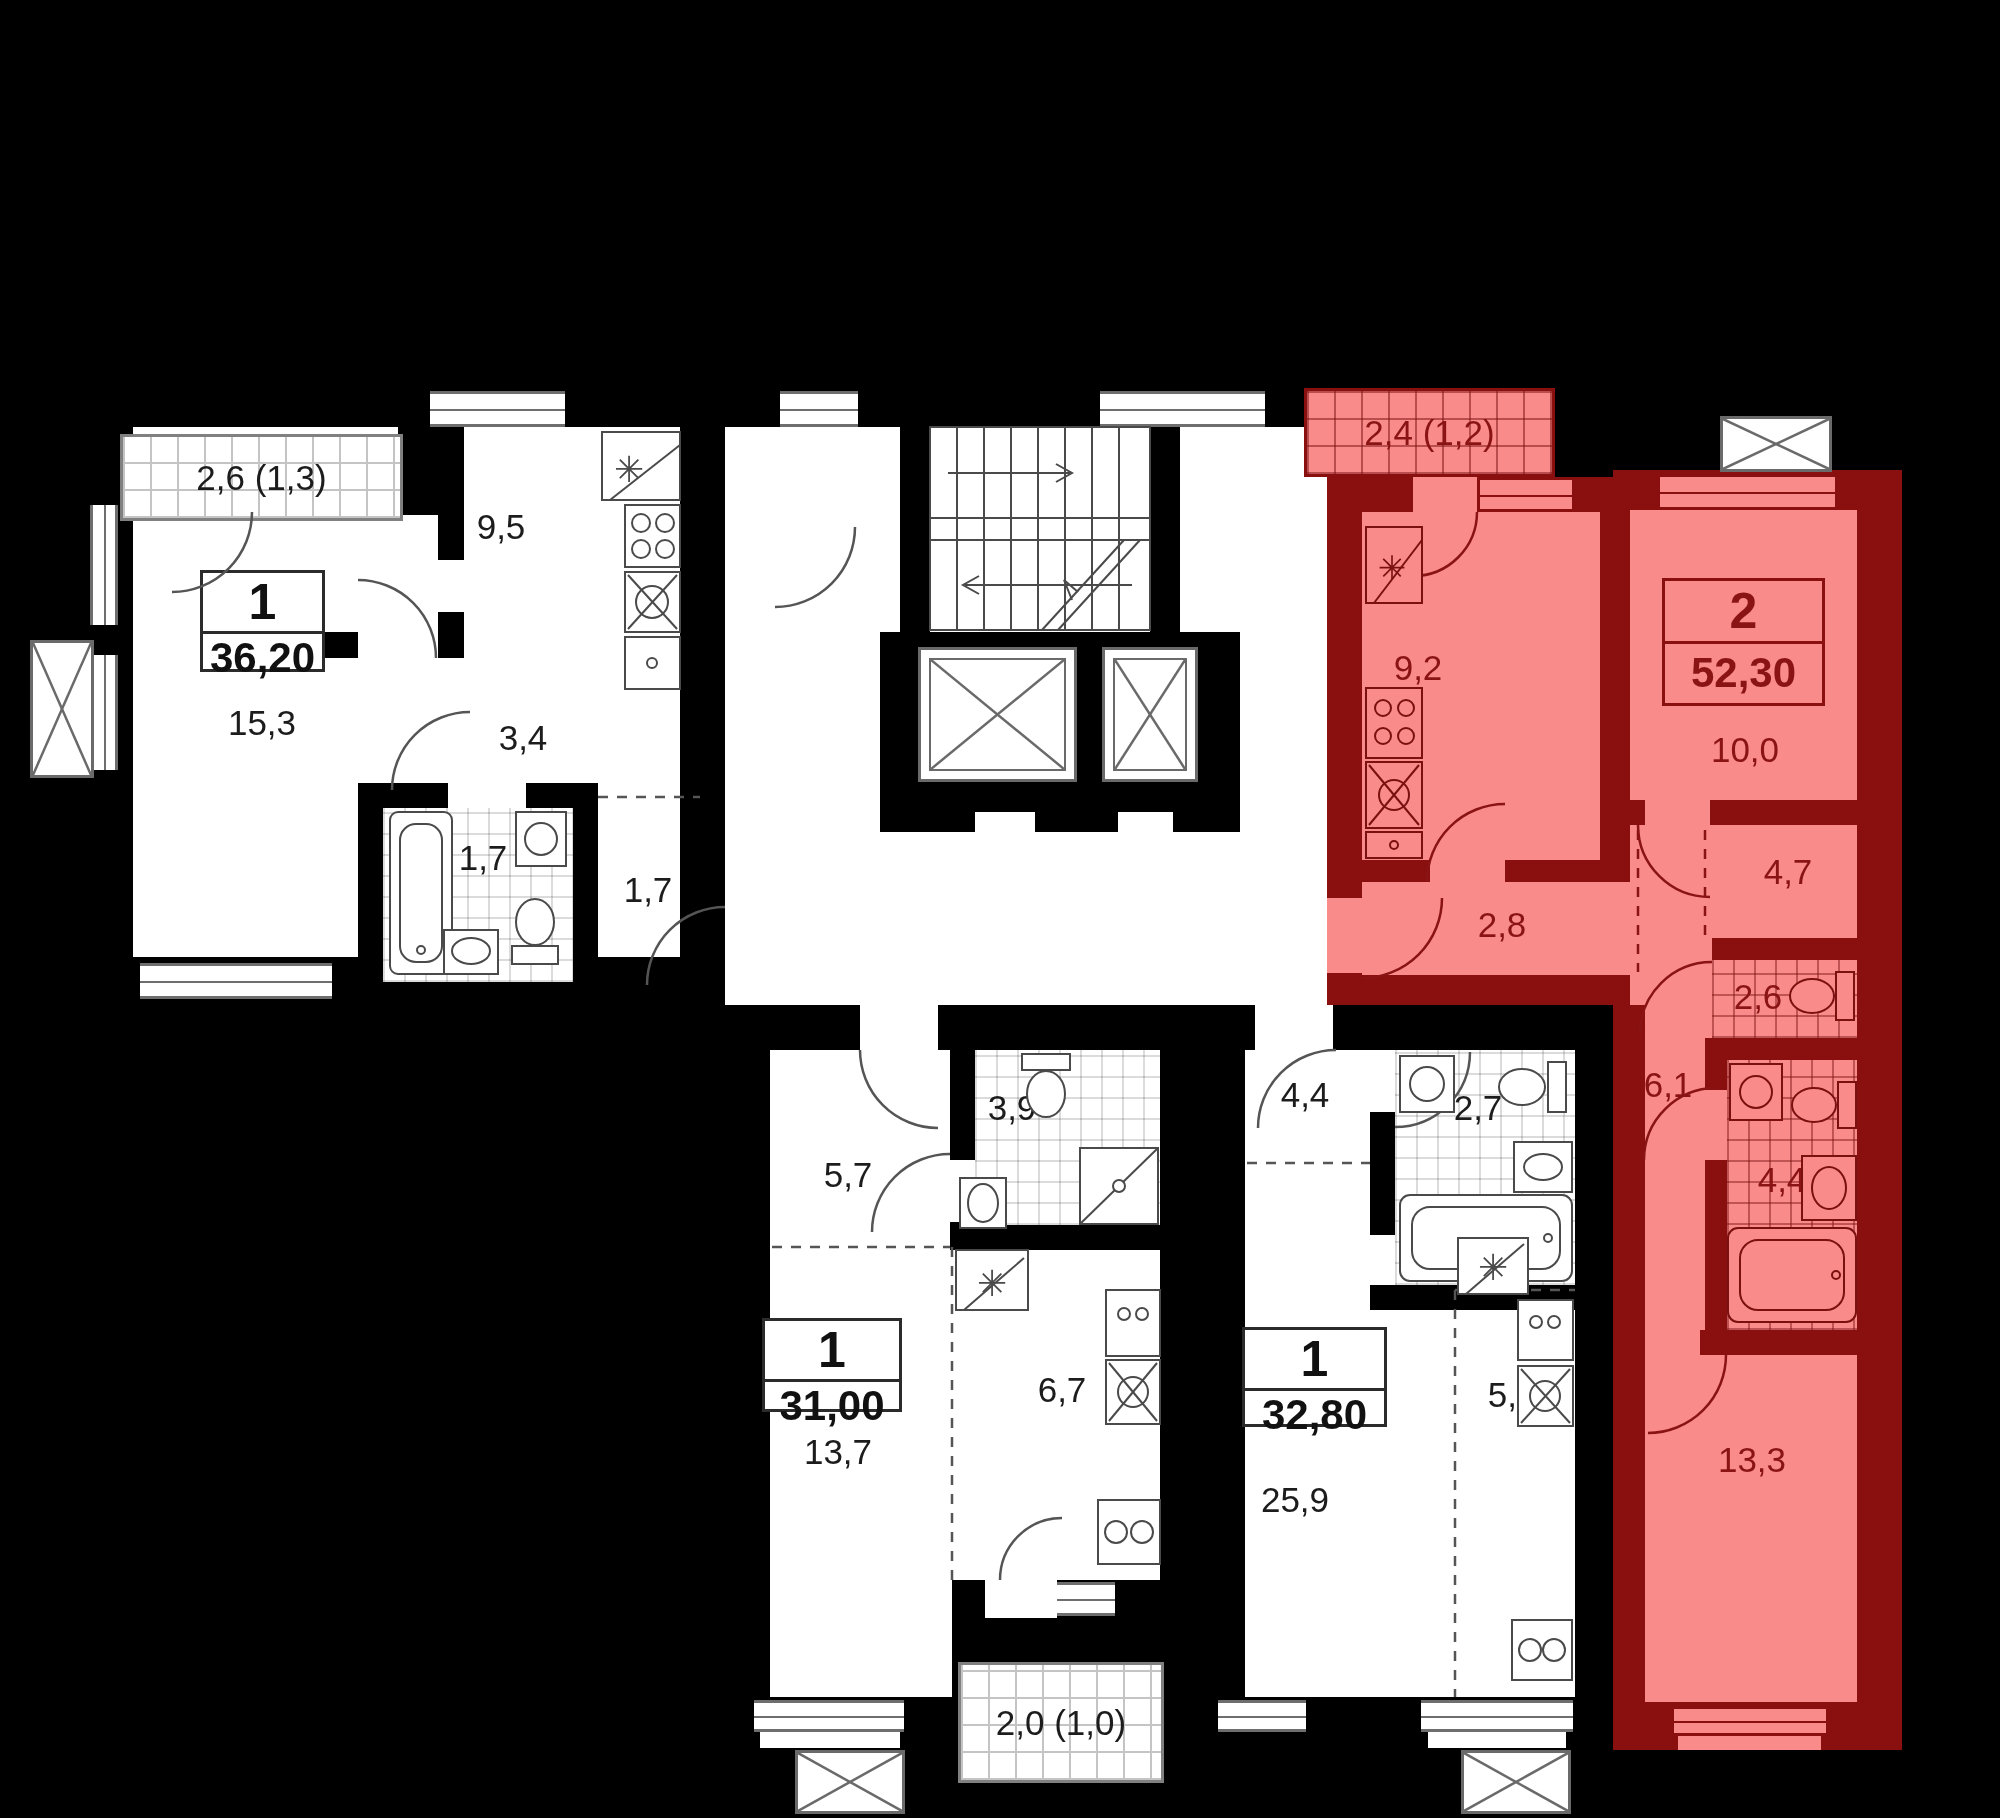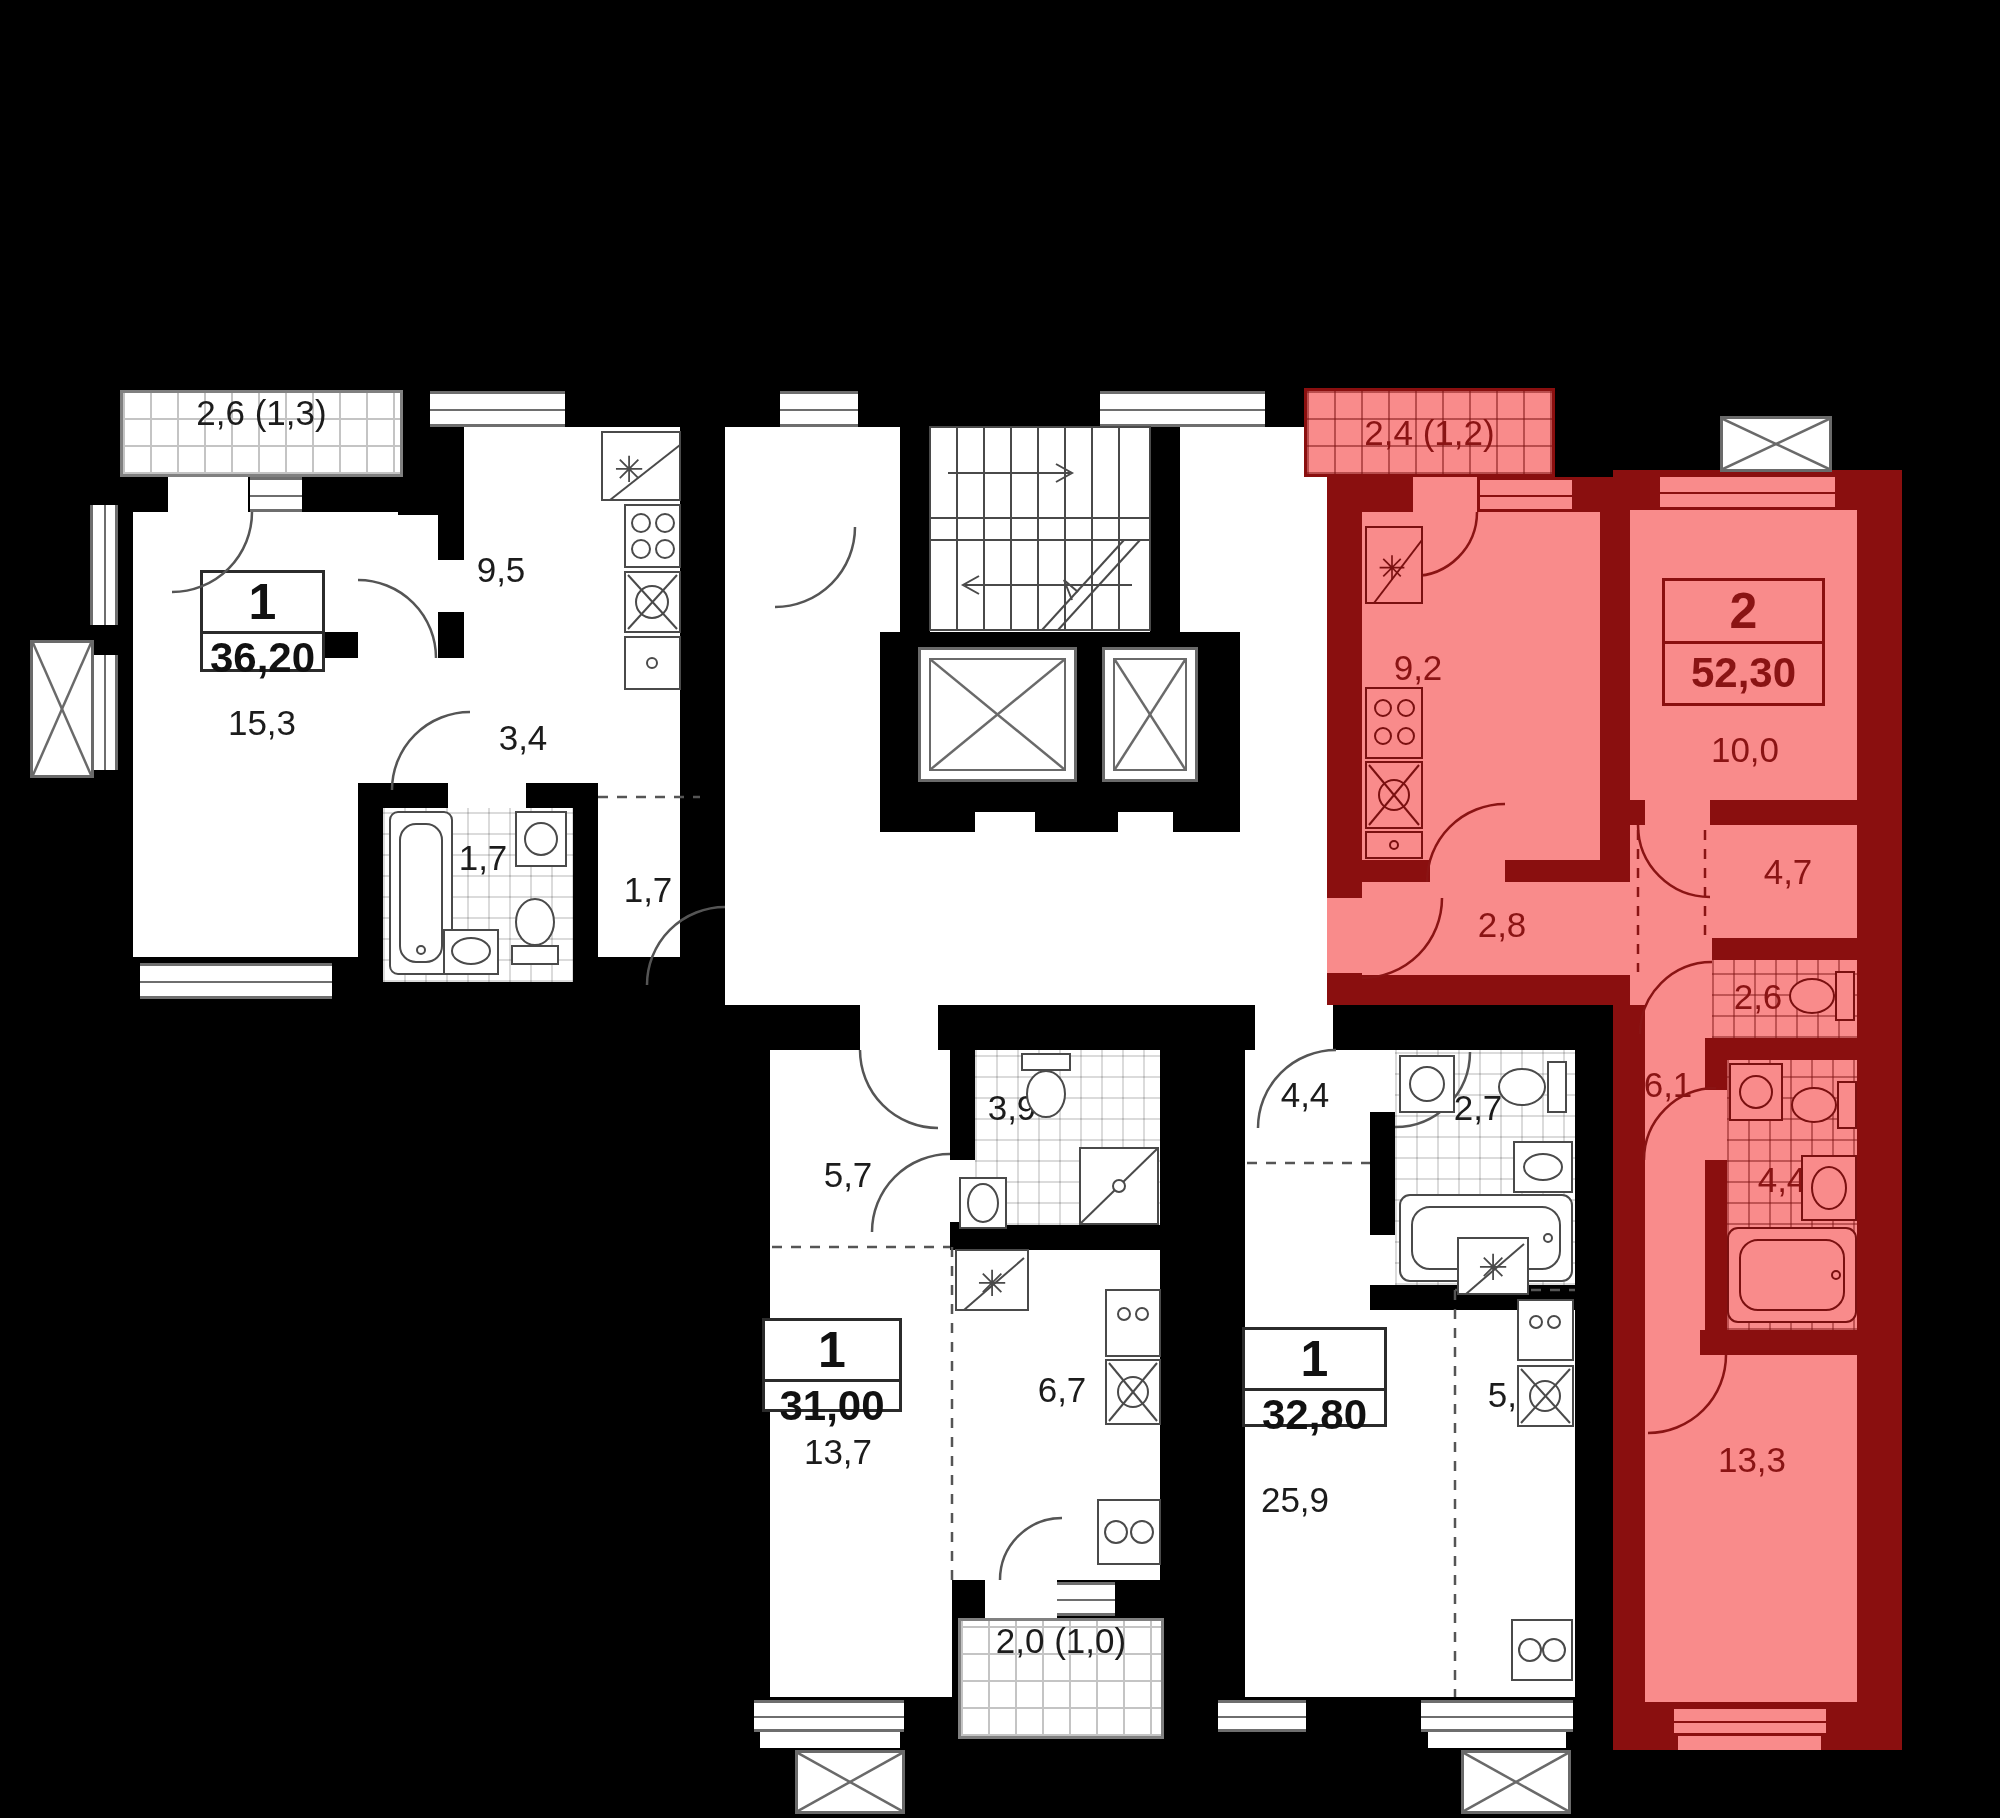--- a/index.html
+++ b/index.html
@@ -12,21 +12,21 @@
   .tile{position:absolute;background-color:#fff;background-image:
     repeating-linear-gradient(0deg,rgba(0,0,0,.14) 0 2px,transparent 2px 21px),
     repeating-linear-gradient(90deg,rgba(0,0,0,.14) 0 2px,transparent 2px 21px);}
   .rtile{position:absolute;background-color:#f98b8b;background-image:
     repeating-linear-gradient(0deg,rgba(122,16,16,.45) 0 2px,transparent 2px 21px),
     repeating-linear-gradient(90deg,rgba(122,16,16,.45) 0 2px,transparent 2px 21px);}
   .bal{position:absolute;background-color:#fff;border:3px solid #808080;box-sizing:border-box;
     background-image:
     repeating-linear-gradient(0deg,#c4c4c4 0 2px,transparent 2px 27px),
     repeating-linear-gradient(90deg,#c4c4c4 0 2px,transparent 2px 27px);
-    display:flex;justify-content:center;}
+    display:flex;align-items:center;justify-content:center;margin-top:44px;}
   .rbal{position:absolute;background-color:#f98b8b;border:3px solid #8a0f0f;box-sizing:border-box;
     background-image:
     repeating-linear-gradient(0deg,rgba(122,16,16,.5) 0 2px,transparent 2px 27px),
     repeating-linear-gradient(90deg,rgba(122,16,16,.5) 0 2px,transparent 2px 27px);
     display:flex;align-items:center;justify-content:center;}
   .winh{position:absolute;background:#fff;border-top:3px solid #6e6e6e;border-bottom:3px solid #6e6e6e;box-sizing:border-box;}
   .winh::after{content:"";position:absolute;left:0;right:0;top:50%;border-top:2px solid #6e6e6e;}
   .winv{position:absolute;background:#fff;border-left:3px solid #6e6e6e;border-right:3px solid #6e6e6e;box-sizing:border-box;}
   .winv::after{content:"";position:absolute;top:0;bottom:0;left:50%;border-left:2px solid #6e6e6e;}
   .rwinh{position:absolute;background:#f98b8b;border-top:3px solid #8a0f0f;border-bottom:3px solid #8a0f0f;box-sizing:border-box;}
@@ -84,21 +84,21 @@
           <line x1="0" y1="0" x2="100" y2="100" stroke="#6a6a6a" stroke-width="2.5" vector-effect="non-scaling-stroke"></line>
           <line x1="100" y1="0" x2="0" y2="100" stroke="#6a6a6a" stroke-width="2.5" vector-effect="non-scaling-stroke"></line>
         </svg>
     </div>
 
     <div class="tag" style="left:200px;top:570px;width:125px;height:102px">
       <div class="n">1</div>
       <div class="a">36,20</div>
     </div>
     <div class="lbl" style="left:262px;top:723px">15,3</div>
-    <div class="lbl" style="left:501px;top:570px">9,5</div>
+    <div class="lbl" style="left:501px;top:527px">9,5</div>
     <div class="lbl" style="left:523px;top:738px">3,4</div>
     <div class="lbl" style="left:483px;top:858px">1,7</div>
     <div class="lbl" style="left:648px;top:890px">1,7</div>
   </div>
 
   <div>
     <div class="w" style="left:680px;top:385px;width:665px;height:665px"></div>
     <div class="f" style="left:725px;top:427px;width:602px;height:578px"></div>
     <div class="w" style="left:900px;top:427px;width:30px;height:205px"></div>
     <div class="w" style="left:1150px;top:427px;width:30px;height:205px"></div>

